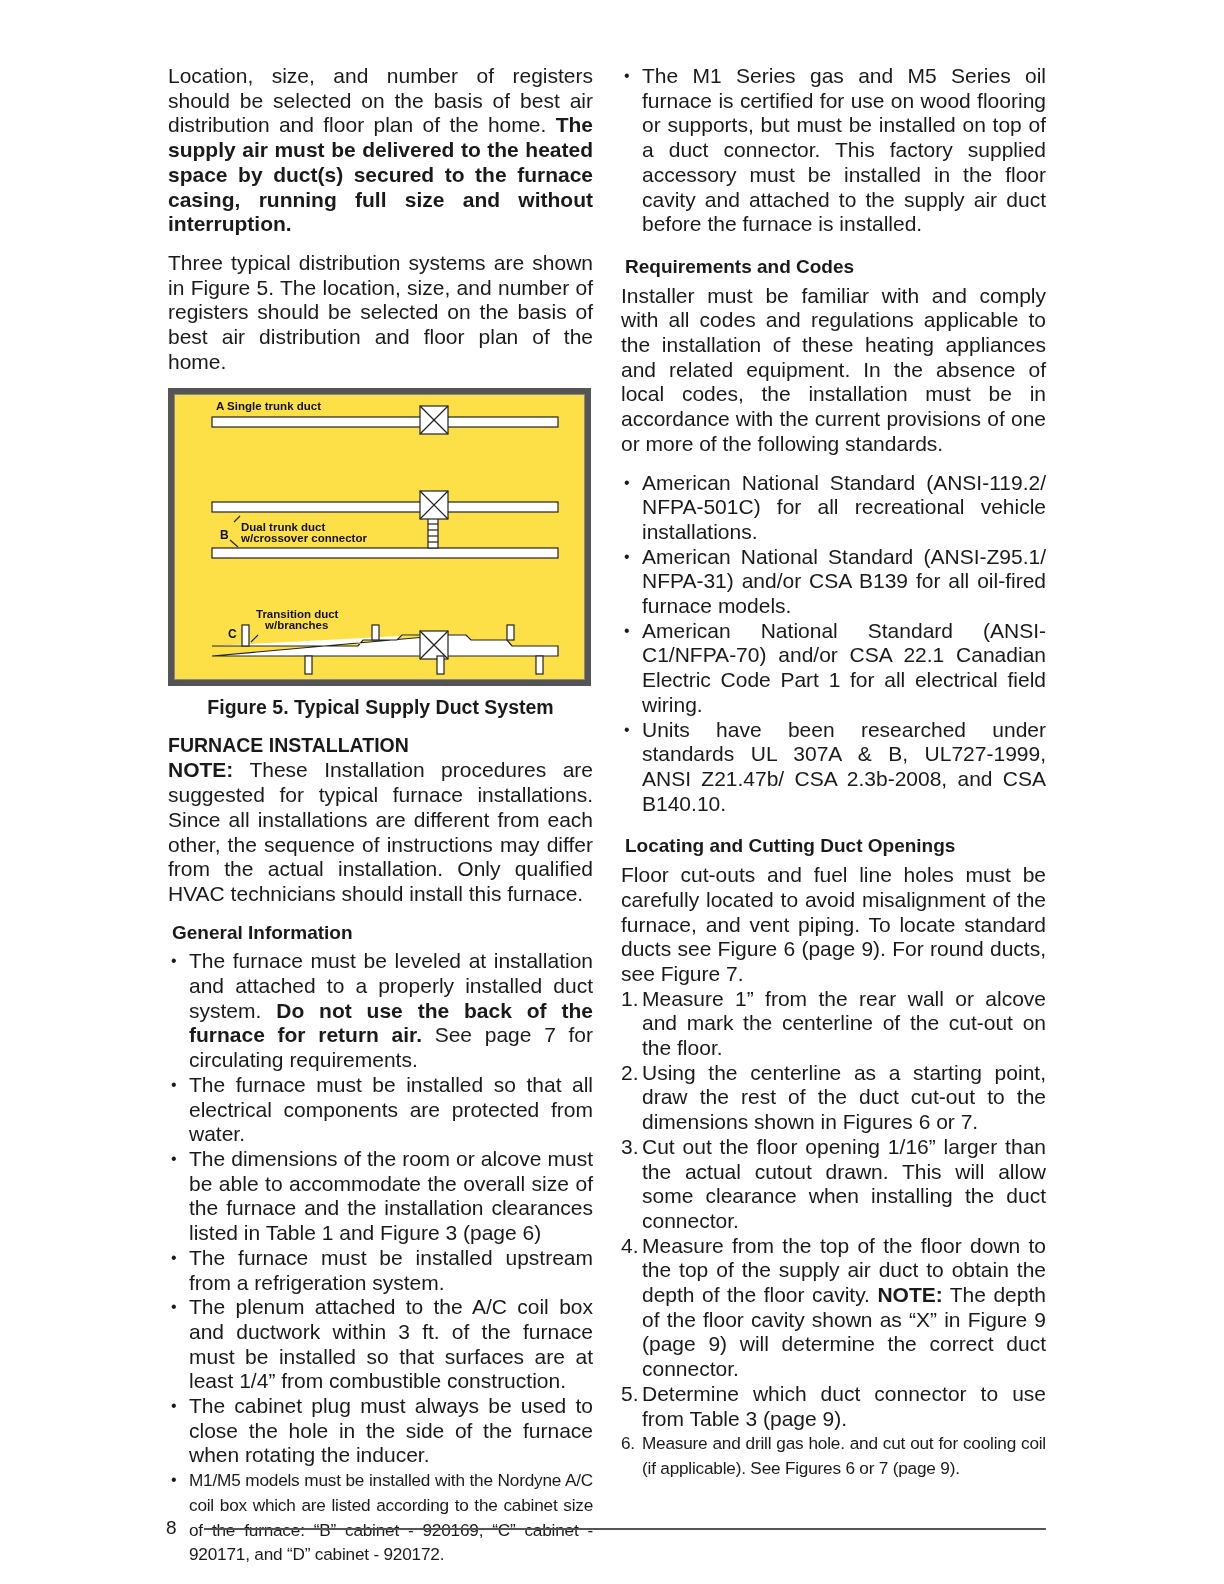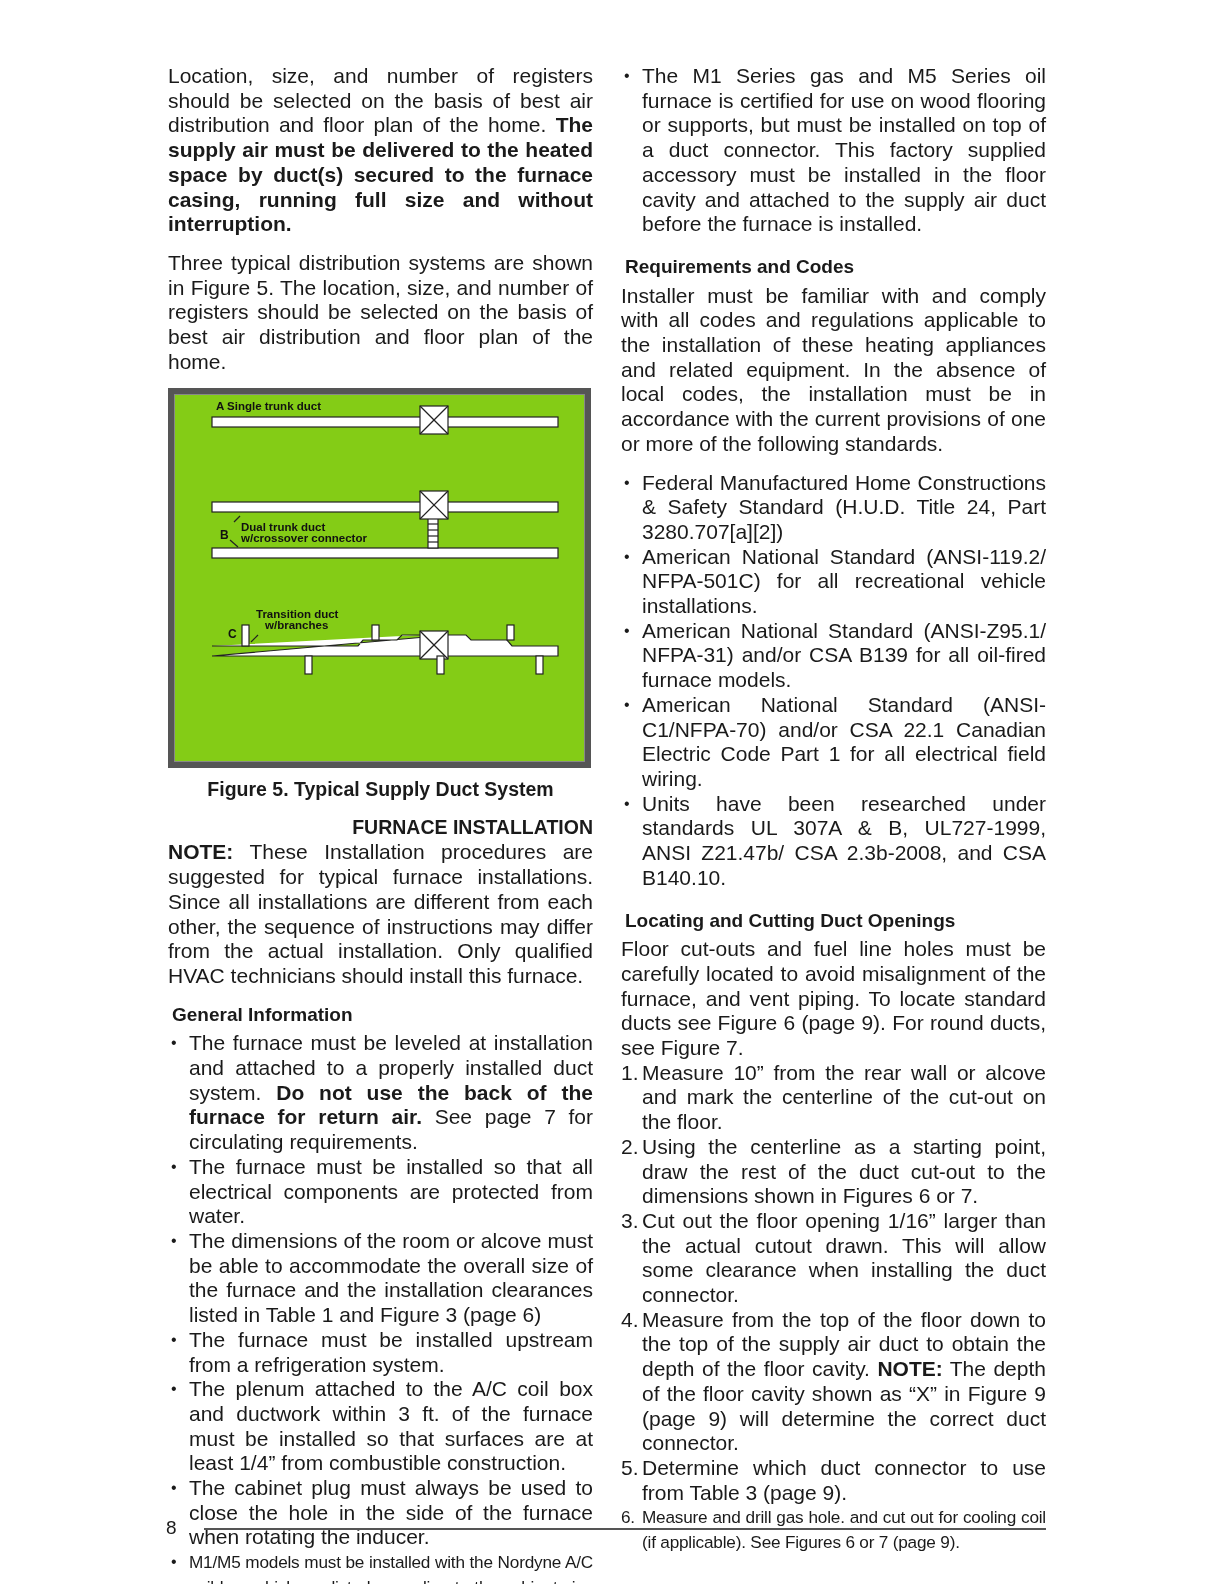--- a/index.html
+++ b/index.html
@@ -7,33 +7,33 @@
     width: 1224px; height: 1584px; position: relative; overflow: hidden;
     font-family: "Liberation Sans", sans-serif; color: #1a1a1a;
   }
   .col { position: absolute; top: 64px; width: 425px; }
   .col-left { left: 168px; }
   .col-right { left: 621px; width: 425px; }
   p, li { margin: 0; font-size: 21px; line-height: 24.7px; text-align: justify; text-align-last: left; }
   b { font-weight: bold; }
   .para { margin-bottom: 14px; }
   h3 { margin: 4px; font-size: 19px; font-weight: bold; line-height: 24.7px; color: #1a1a1a; }
-  h2 { margin: 0; font-size: 19.5px; font-weight: bold; text-align: right; line-height: 26px; }
+  h2 { margin: 0; font-size: 19.5px; font-weight: bold; text-align: left; line-height: 26px; }
   .caption { text-align: center; font-size: 19.5px; font-weight: bold; margin: 8px 0 12px 0; line-height: 26px; }
   ul.bullets { list-style: none; margin: 0; padding: 0; }
   ul.bullets li { position: relative; padding-left: 21px; }
   ul.bullets li::before { content: "\2022"; position: absolute; left: 3px; top: 0; font-size: 16px; }
   ol.steps { list-style: none; margin: 0; padding: 0; }
   ol.steps li { position: relative; padding-left: 21px; }
   ol.steps li .num { position: absolute; left: 0; top: 0; }
   .small { font-size: 17.2px; letter-spacing: -0.2px; }
   .figure {
-    position: relative; width: 423px; height: 380px; margin-top: 2px;
+    position: relative; width: 423px; height: 298px; margin-top: 2px;
     box-sizing: border-box; border: 6px solid #555;
-    background: #84cc16;
+    background: #fde047;
     box-shadow: inset 0 0 0 1px #888;
   }
   .figure svg { position: absolute; left: 0; top: 0; }
   .fig-label { position: absolute; font-size: 11.5px; font-weight: bold; line-height: 12px; color: #111; white-space: nowrap; }
   .fig-letter { position: absolute; font-size: 12px; font-weight: bold; color: #111; }
   .footer-num { position: absolute; left: 166px; top: 1517px; font-size: 19px; }
   .footer-rule { position: absolute; left: 204px; top: 1528px; width: 842px; height: 2px; background: #555; }
   .gap-md { height: 14px; }
 </style>
 </head>
@@ -109,33 +109,32 @@
 <div class="col col-right">
   <ul class="bullets">
     <li>The M1 Series gas and M5 Series oil furnace is certified for use on wood flooring or supports, but must be installed on top of a duct connector. This factory supplied accessory must be installed in the floor cavity and attached to the supply air duct before the furnace is installed.</li>
   </ul>
   <div class="gap-md"></div>
 
   <h3>Requirements and Codes</h3>
   <p class="para">Installer must be familiar with and comply with all codes and regulations applicable to the installation of these heating appliances and related equipment. In the absence of local codes, the installation must be in accordance with the current provisions of one or more of the following standards.</p>
 
   <ul class="bullets">
-    <li>Federal Manufactured Home Constructions &amp; Safety Standard (H.U.D. Title 24, Part 3280.707[a][2])</li>
     <li>American National Standard (ANSI-119.2/ NFPA-501C) for all recreational vehicle installations.</li>
     <li>American National Standard (ANSI-Z95.1/ NFPA-31) and/or CSA B139 for all oil-fired furnace models.</li>
     <li>American National Standard (ANSI-C1/NFPA-70) and/or CSA 22.1 Canadian Electric Code Part 1 for all electrical field wiring.</li>
     <li>Units have been researched under standards UL 307A &amp; B, UL727-1999, ANSI Z21.47b/ CSA 2.3b-2008, and CSA B140.10.</li>
   </ul>
   <div class="gap-md"></div>
 
   <h3>Locating and Cutting Duct Openings</h3>
   <p>Floor cut-outs and fuel line holes must be carefully located to avoid misalignment of the furnace, and vent piping. To locate standard ducts see Figure 6 (page 9). For round ducts, see Figure 7.</p>
 
   <ol class="steps">
-    <li><span class="num">1.</span><span>Measure 10” from the rear wall or alcove and mark the centerline of the cut-out on the floor.</span></li>
+    <li><span class="num">1.</span><span>Measure 1” from the rear wall or alcove and mark the centerline of the cut-out on the floor.</span></li>
     <li><span class="num">2.</span><span>Using the centerline as a starting point, draw the rest of the duct cut-out to the dimensions shown in Figures 6 or 7.</span></li>
     <li><span class="num">3.</span><span>Cut out the floor opening 1/16” larger than the actual cutout drawn. This will allow some clearance when installing the duct connector.</span></li>
     <li><span class="num">4.</span><span>Measure from the top of the floor down to the top of the supply air duct to obtain the depth of the floor cavity. </span><b>NOTE:</b><span> The depth of the floor cavity shown as “X” in Figure 9 (page 9) will determine the correct duct connector.</span></li>
     <li><span class="num">5.</span><span>Determine which duct connector to use from Table 3 (page 9).</span></li>
     <li class="small"><span class="num">6.</span><span>Measure and drill gas hole. and cut out for cooling coil (if applicable). See Figures 6 or 7 (page 9).</span></li>
   </ol>
 </div>
 
 <div class="footer-num">8</div>
 <div class="footer-rule"></div>

